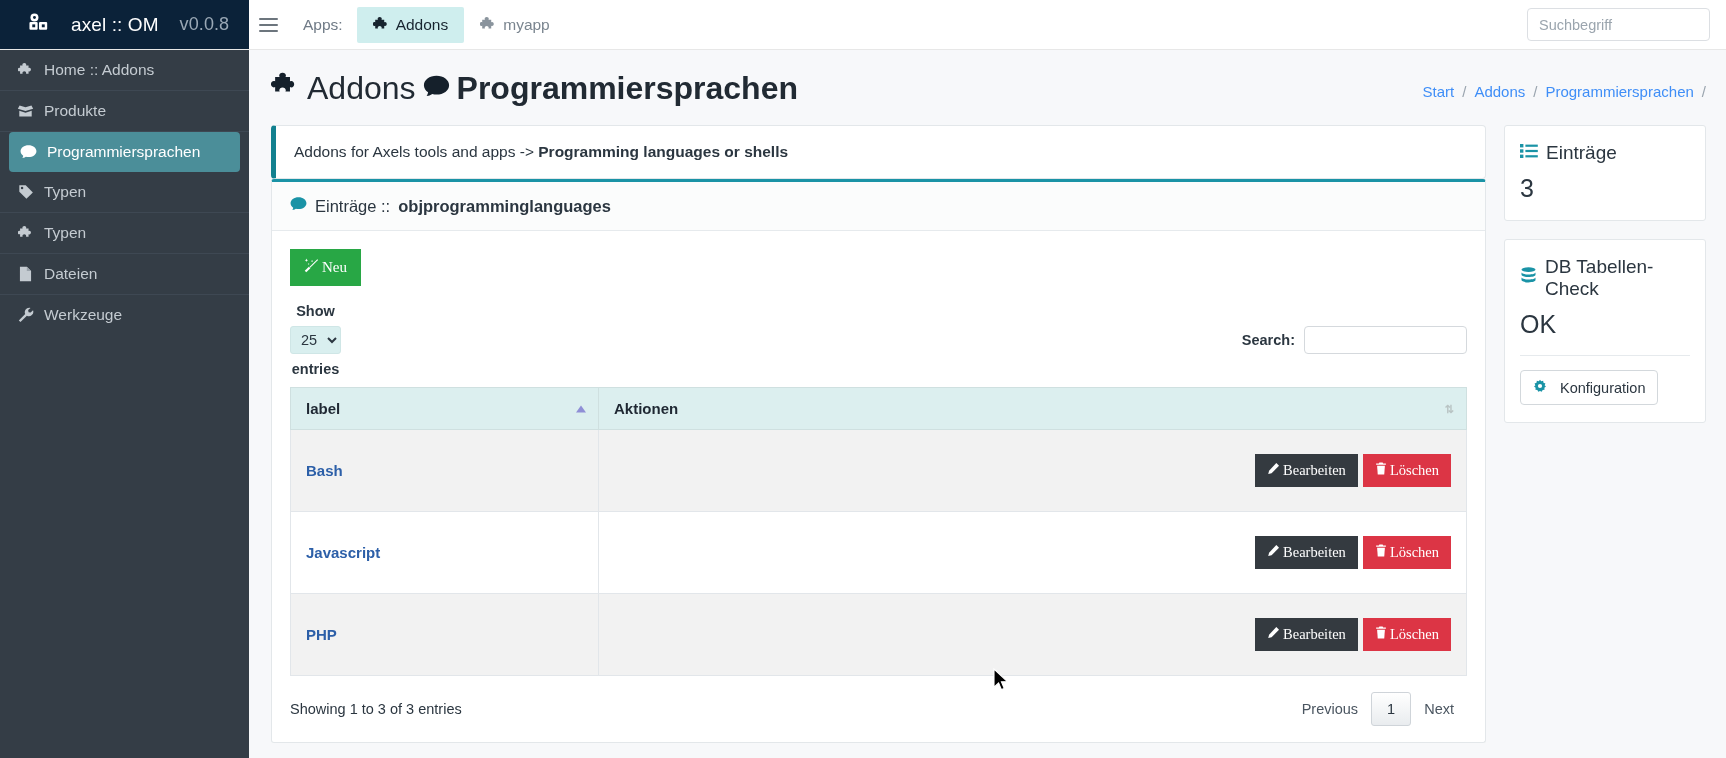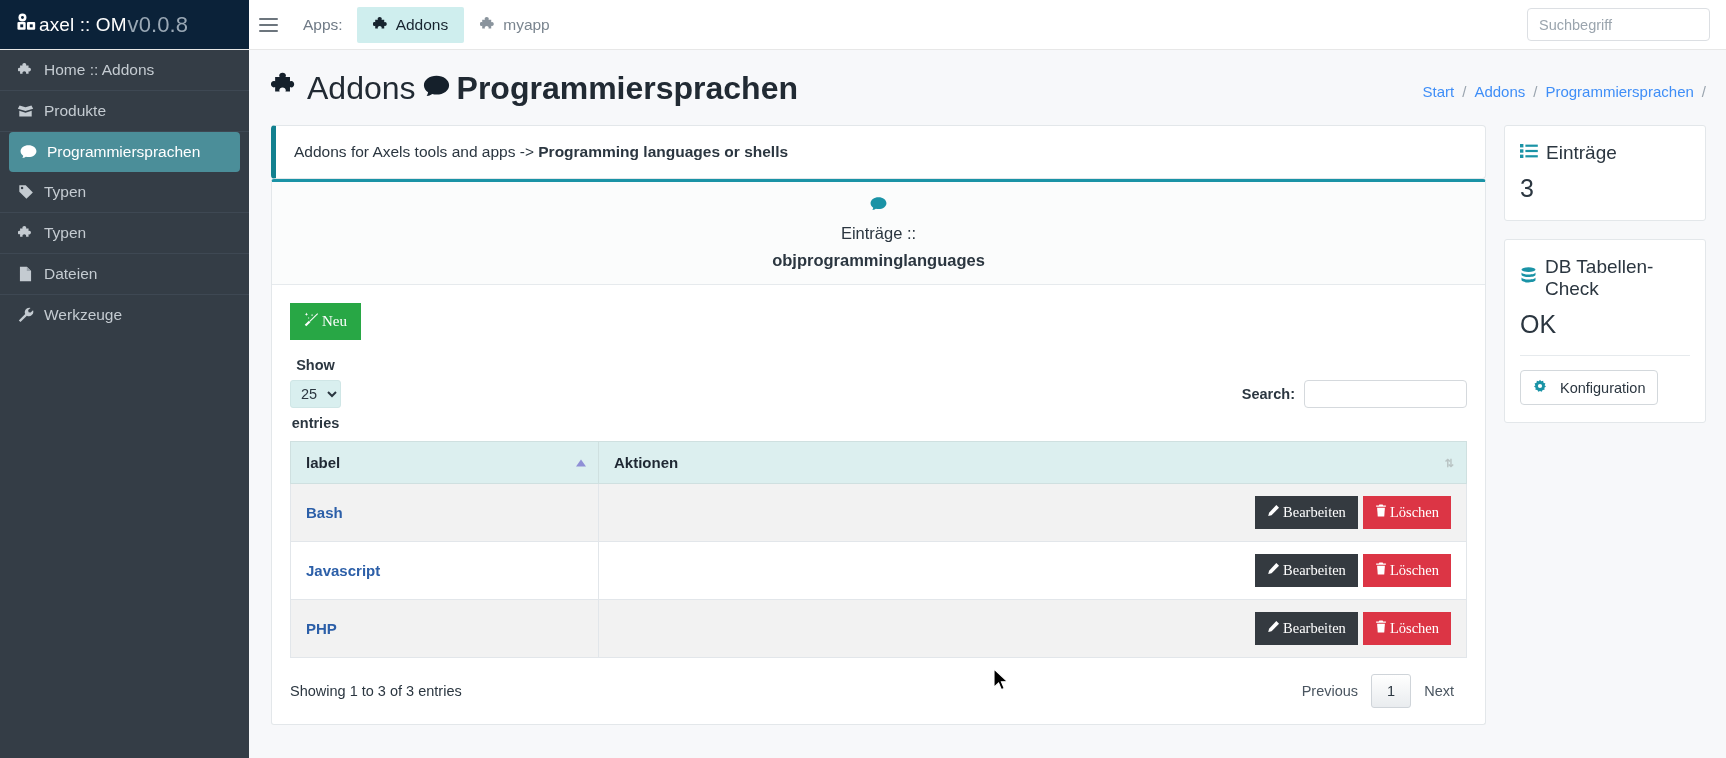--- a/index.html
+++ b/index.html
@@ -23,27 +23,27 @@
     position: relative;
     z-index: 5;
   }
   .brand {
     width: 249px;
     flex: 0 0 249px;
     background: #0b2239;
     color: #ffffff;
     display: flex;
     align-items: center;
-    gap: 1px;
-    padding-left: 16px;
+    gap: 21px;
+    padding-left: 28px;
     font-size: 19px;
     letter-spacing: .1px;
   }
   .brand .bname { font-weight: 400; }
-  .brand .bver { color: #9aa8b5; font-weight: 400; font-size: 22px; }
+  .brand .bver { color: #9aa8b5; font-weight: 400; font-size: 18px; }
   .brand svg { flex: 0 0 auto; }
 
   .topnav {
     flex: 1;
     display: flex;
     align-items: center;
     gap: 0px;
     background: #fff;
   }
   .hamburger {
@@ -172,21 +172,20 @@
     border-top: 3px solid #1a93a6;
     border-radius: 3px;
   }
   .card-head {
     padding: 14px 18px;
     border-bottom: 1px solid #e6eaed;
     font-size: 16.5px;
     color: #2b3640;
     display: flex; align-items: center; gap: 8px;
     background: #fbfcfc;
-    flex-direction: column;
   }
   .card-head b { font-weight: 700; }
   .card-body { padding: 18px 18px 16px 18px; }
 
   .btn {
     display: inline-flex; align-items: center; gap: 3px;
     border: none; border-radius: 0;
     font-family: Liberation Serif, serif;
     cursor: pointer;
     font-size: 15px;
@@ -239,21 +238,21 @@
     border-left: 5px solid transparent;
     border-right: 5px solid transparent;
     border-bottom: 7px solid #8f8fd6;
   }
   table.dt thead th .sort-none {
     position: absolute; right: 12px; top: 50%; transform: translateY(-50%);
     color: #b9c4c4; font-size: 11px;
   }
   table.dt tbody td {
     border: 1px solid #e2e6ea;
-    padding: 12px 15px;
+    padding: 24px 15px;
     font-size: 15px;
     vertical-align: middle;
     height: 51px;
   }
   table.dt tbody tr:nth-child(odd) td { background: #f2f2f2; }
   table.dt tbody tr:nth-child(even) td { background: #ffffff; }
   td.cell-label a { color: #2c5fa8; font-weight: 700; text-decoration: none; cursor: pointer; }
   td.cell-actions { text-align: right; }
   td.cell-actions .acts { display: inline-flex; gap: 5px; justify-content: flex-end; }
 

